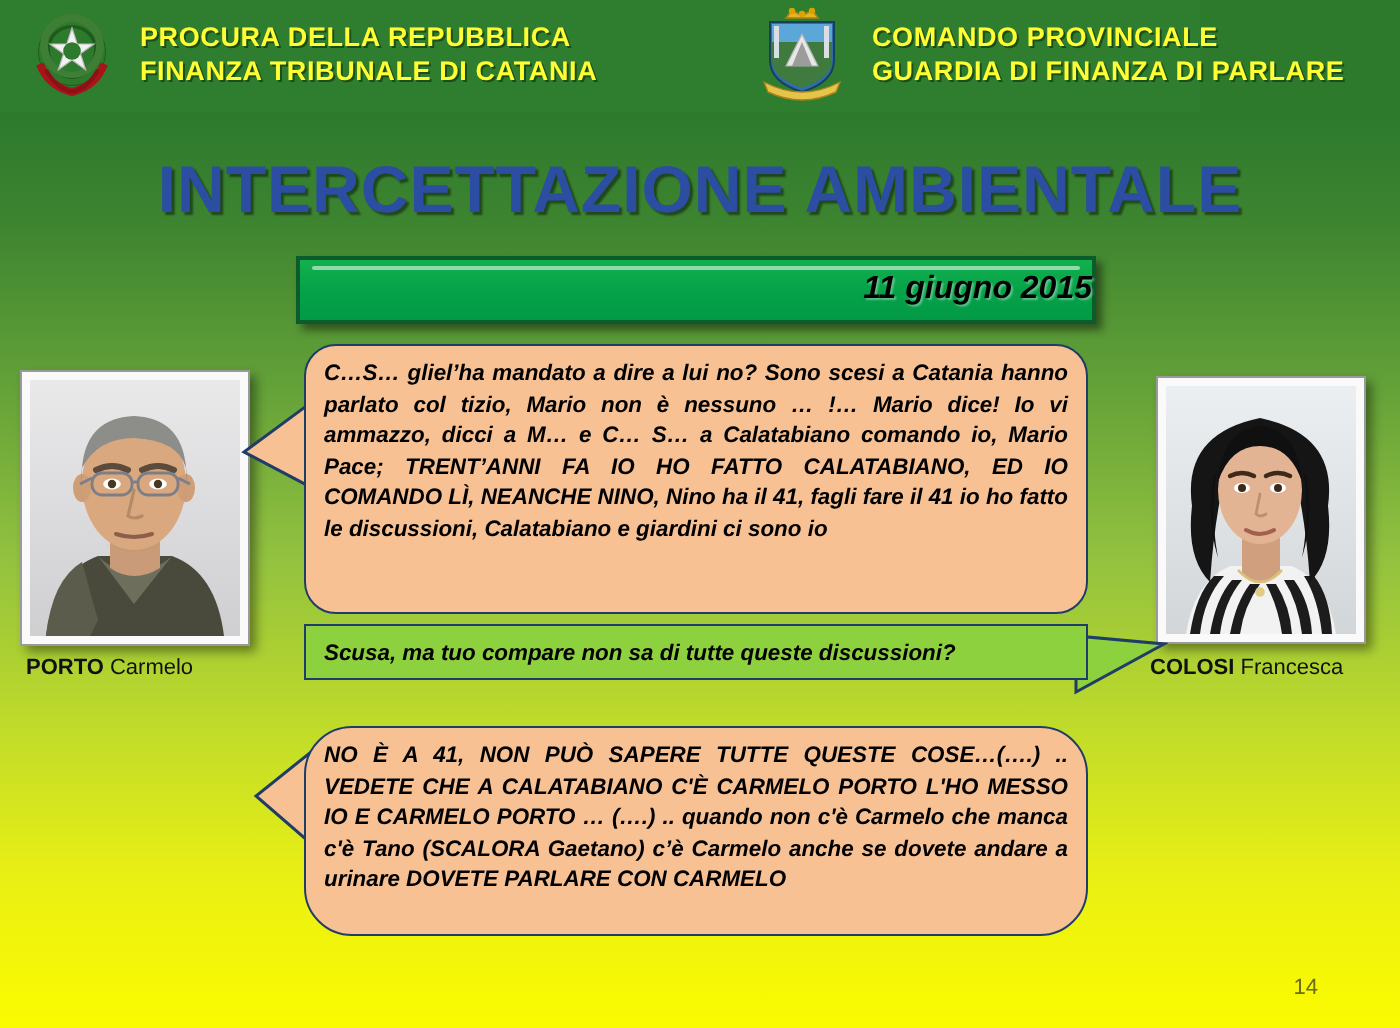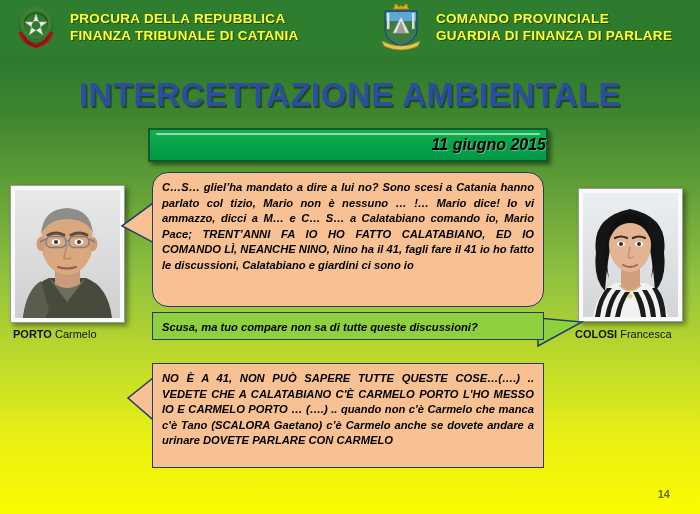--- a/index.html
+++ b/index.html
@@ -128,33 +128,32 @@
     font-weight: bold;
     line-height: 15.6px;
     color: #000;
     text-align: justify;
   }
   .callout.peach { background: #f7c193; }
   .callout.green { background: #8dd13e; }
 
   #callout-1 { left: 152px; top: 172px; width: 392px; height: 135px; border-radius: 16px; }
   #callout-2 { left: 152px; top: 312px; width: 392px; height: 28px; }
-  #callout-3 { left: 152px; top: 363px; width: 392px; height: 105px; }
+  #callout-3 { left: 152px; top: 363px; width: 392px; height: 105px; border-radius: 24px; }
 
   
   .tail { position: absolute; }
   .tail svg { display: block; }
 
   
   .page-num {
     position: absolute;
-    right: 30px; bottom: 14px;
+    right: 41px; bottom: 14px;
     font-size: 11px;
     color: #6b6b1b;
-    font-weight: bold;
   }
 </style>
 </head>
 <body>
 
 <div class="slide">
 
   <div class="header-band">
 
     <svg class="crest-rep" viewBox="0 0 44 46">

